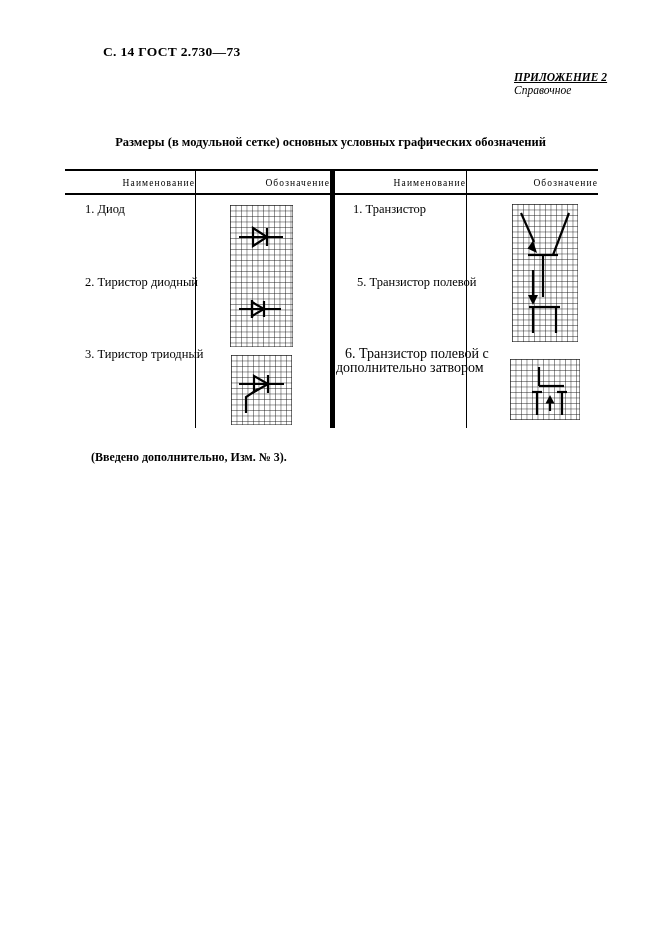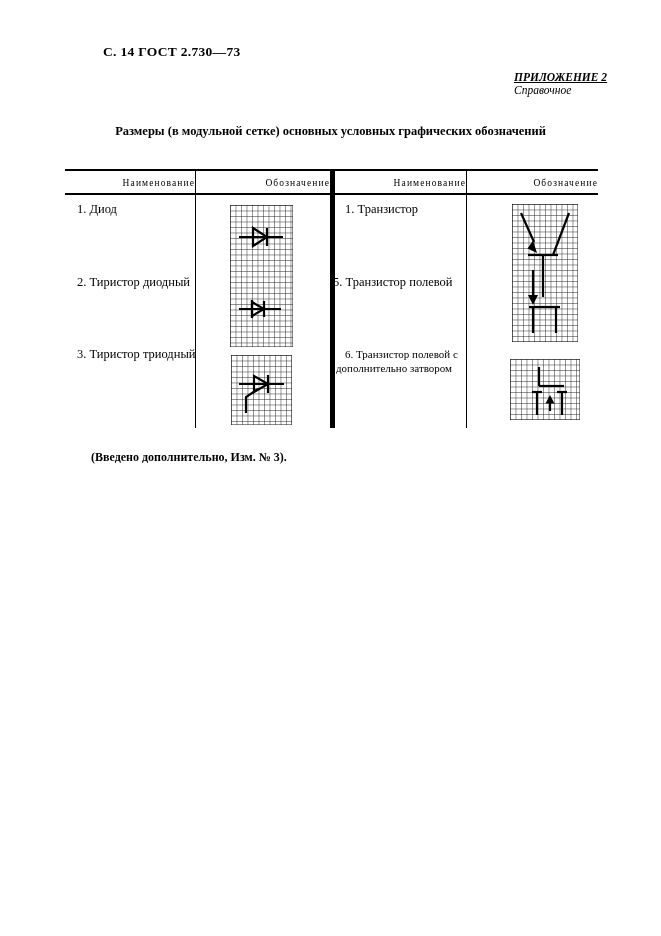--- a/index.html
+++ b/index.html
@@ -4,29 +4,29 @@
 <style>
   html,body{margin:0;padding:0;background:#e8e8e8;}
   .page{
     position:relative;width:661px;height:936px;background:#ffffff;
     font-family:"Liberation Serif", serif;color:#000;overflow:hidden;
     margin:0 auto;
   }
   .hdr-left{position:absolute;left:65px;top:44px;font-size:13.5px;font-weight:bold;letter-spacing:.3px;margin-left:38px;}
   .appendix{position:absolute;left:514px;top:71px;font-size:11.5px;line-height:12.5px;font-style:italic;}
   .appendix .l1{font-weight:bold;text-decoration:underline;}
-  .doc-title{position:absolute;left:63px;top:124px;width:535px;text-align:center;
+  .doc-title{position:absolute;left:63px;top:135px;width:535px;text-align:center;
     font-size:12.5px;font-weight:bold;}
   .gost-table{position:absolute;left:65px;top:169px;width:533px;height:259px;}
   .hline{position:absolute;background:#000;}
   .vline{position:absolute;background:#000;}
   .th{position:absolute;top:5px;height:18px;line-height:18px;text-align:right;
     font-size:9.5px;letter-spacing:1.1px;}
-  .item{position:absolute;font-size:12.5px;line-height:14px;white-space:nowrap;}
-  .item6{position:absolute;font-size:11px;line-height:14px;}
+  .item{position:absolute;font-size:12.5px;line-height:14px;white-space:nowrap;margin-left:8px;}
+  .item6{position:absolute;font-size:14px;line-height:14px;}
   .item6 .ln1{text-indent:9px;white-space:nowrap;}
   .item6 .ln2{white-space:nowrap;}
   .sym{position:absolute;}
   .footnote{position:absolute;left:91px;top:442px;font-size:12px;font-weight:bold;margin-top:8px;}
   .pagenum{position:absolute;left:0;top:818px;width:661px;text-align:center;font-size:11.5px;}
   svg{display:block;}
 </style>
 </head>
 <body>
 
@@ -60,21 +60,21 @@
     <div class="th" style="left:0;width:130px;">Наименование</div>
     <div class="th" style="left:131px;width:134px;">Обозначение</div>
     <div class="th" style="left:270px;width:131px;">Наименование</div>
     <div class="th" style="left:402px;width:131px;">Обозначение</div>
 
     <div class="item" style="left:12px;top:33px;">1.  Диод</div>
     <div class="item" style="left:12px;top:106px;">2.  Тиристор диодный</div>
     <div class="item" style="left:12px;top:178px;">3.  Тиристор триодный</div>
 
     <div class="item" style="left:280px;top:33px;">1.  Транзистор</div>
-    <div class="item" style="left:268px;top:106px;text-align:center;">5.  Транзистор полевой</div>
+    <div class="item" style="left:284px;top:106px;text-align:center;">5.  Транзистор полевой</div>
     <div class="item6" style="left:271px;top:178px;width:133px;">
       <div class="ln1">6.  Транзистор полевой с</div>
       <div class="ln2">дополнительно затвором</div>
     </div>
 
     <svg class="sym" style="left:165px;top:36px;" width="63" height="142" viewBox="0 0 63 142">
       <rect x="0" y="0" width="63" height="142" fill="url(#g)" stroke="#1b1b1b" stroke-width="1"></rect>
       <g stroke="#000" stroke-width="2.2" fill="none">
 
         <path d="M9 32H53"></path>

